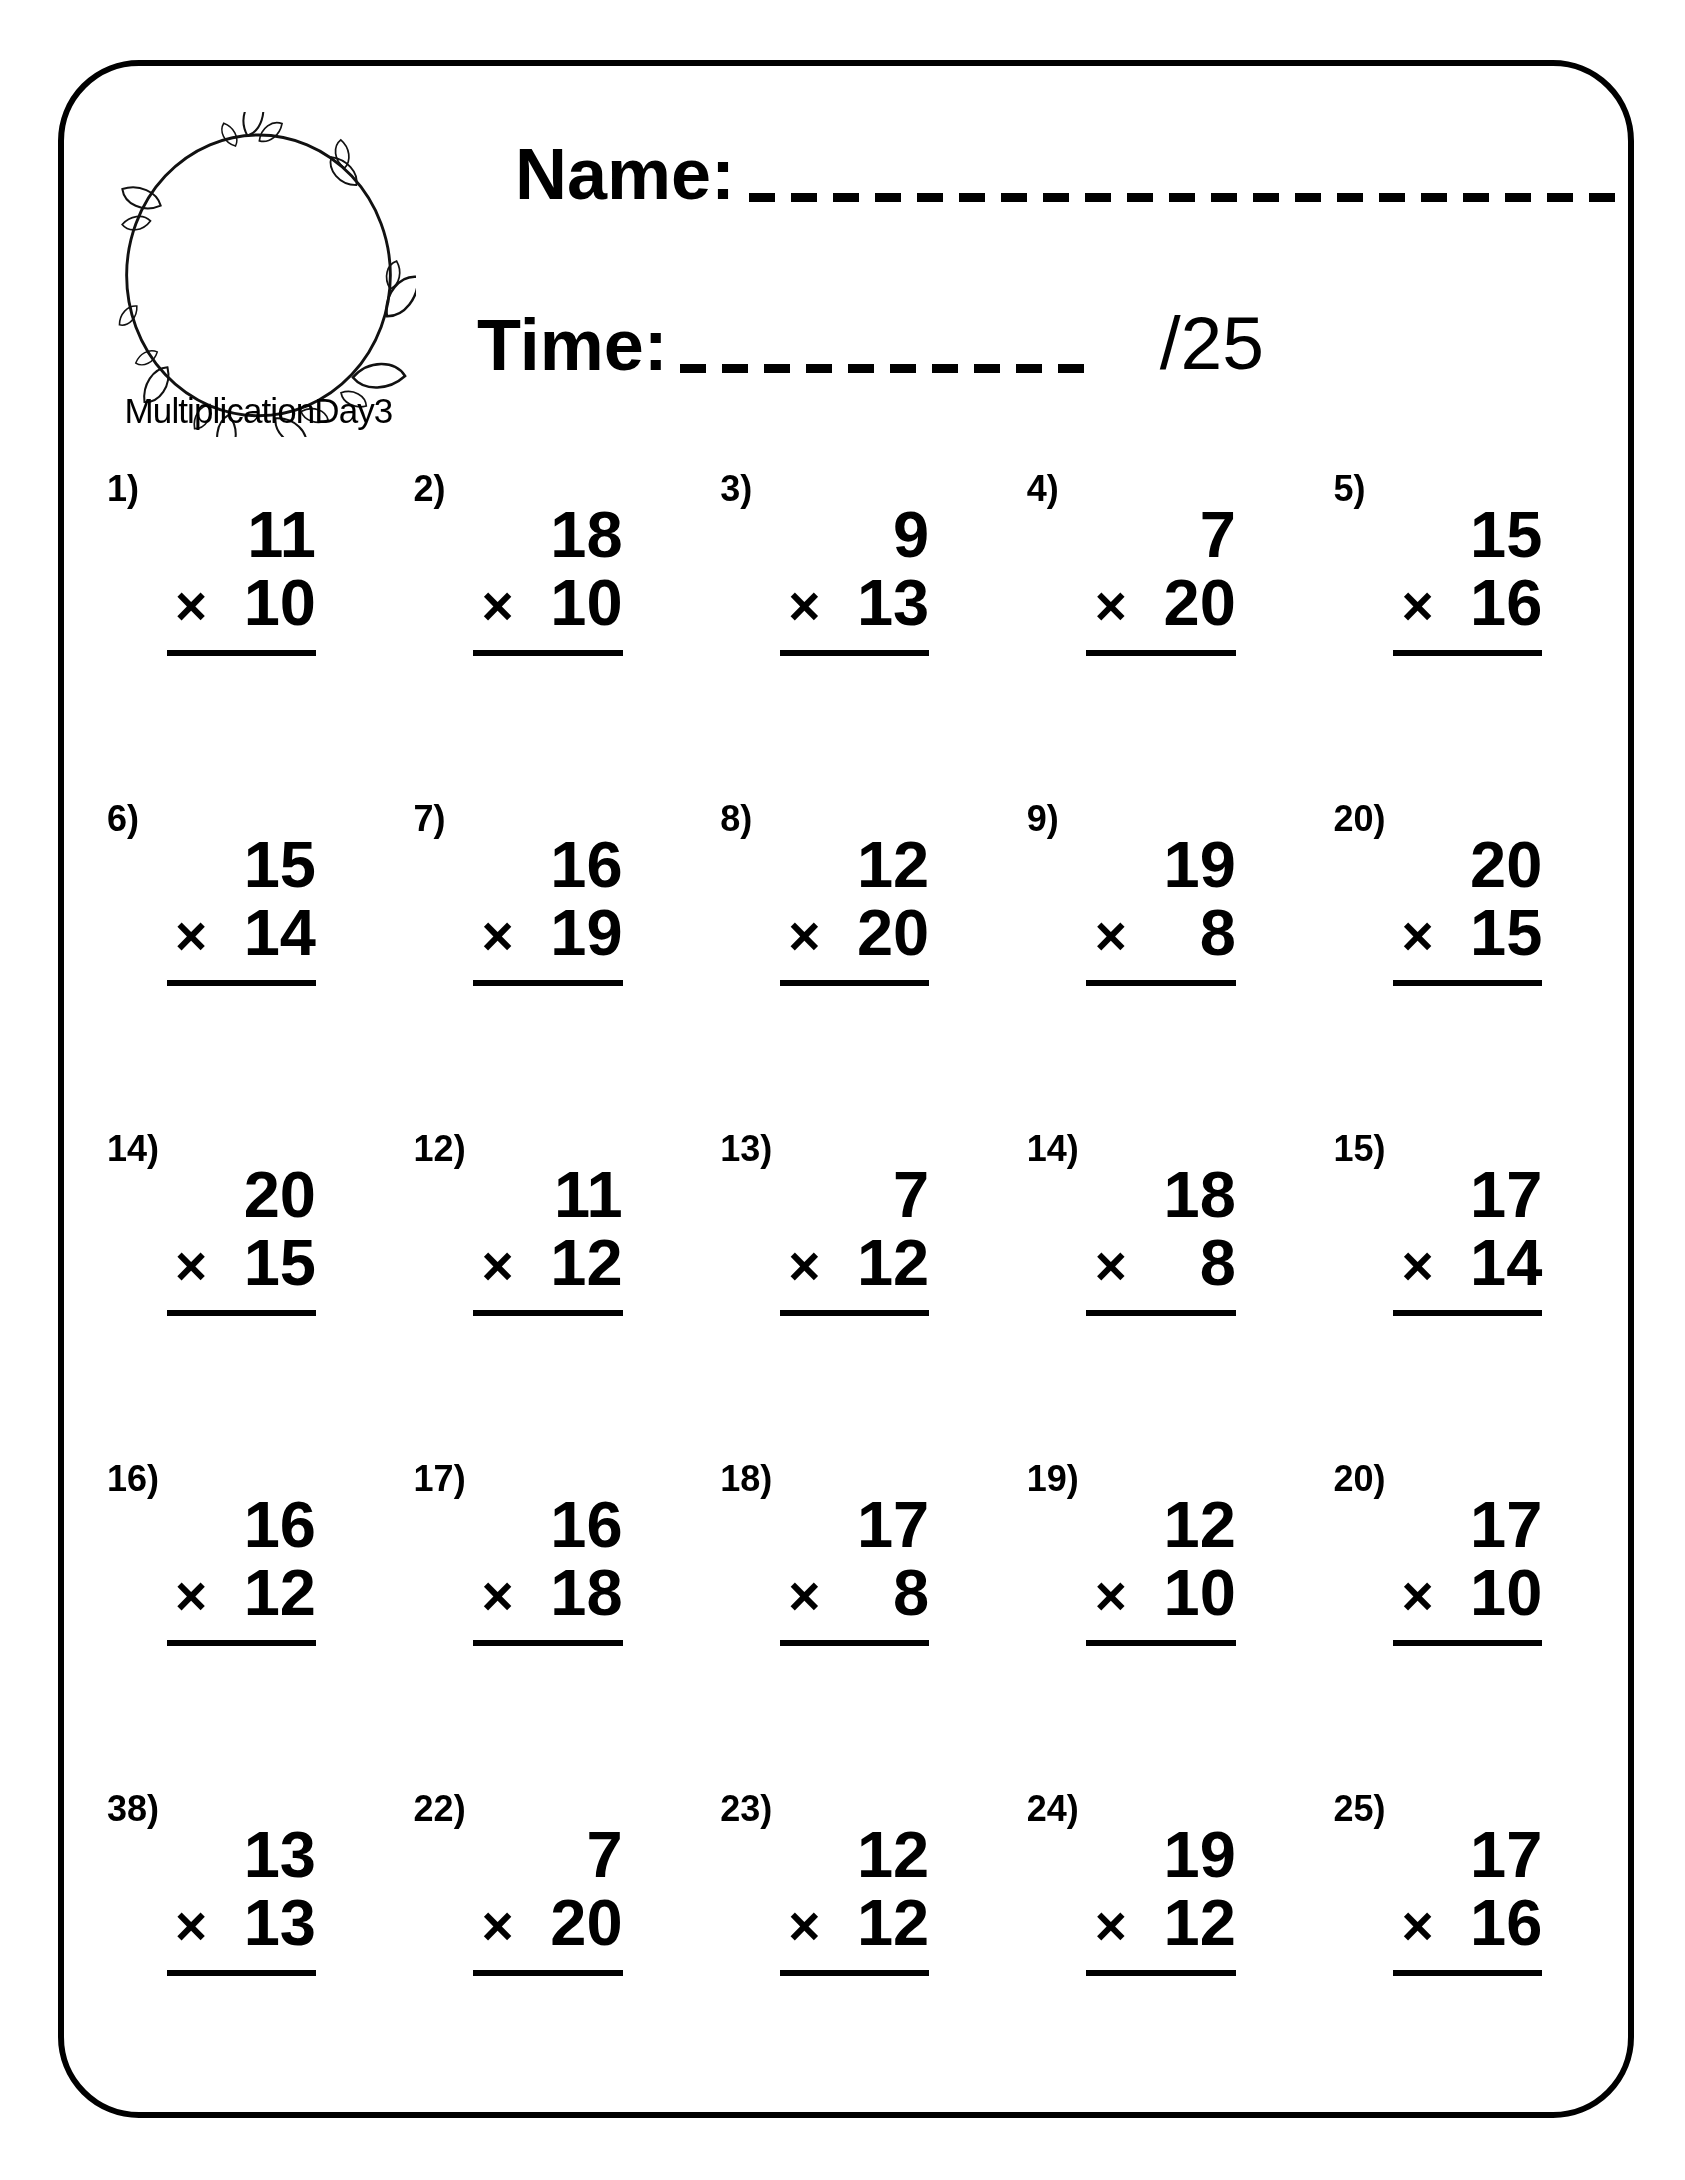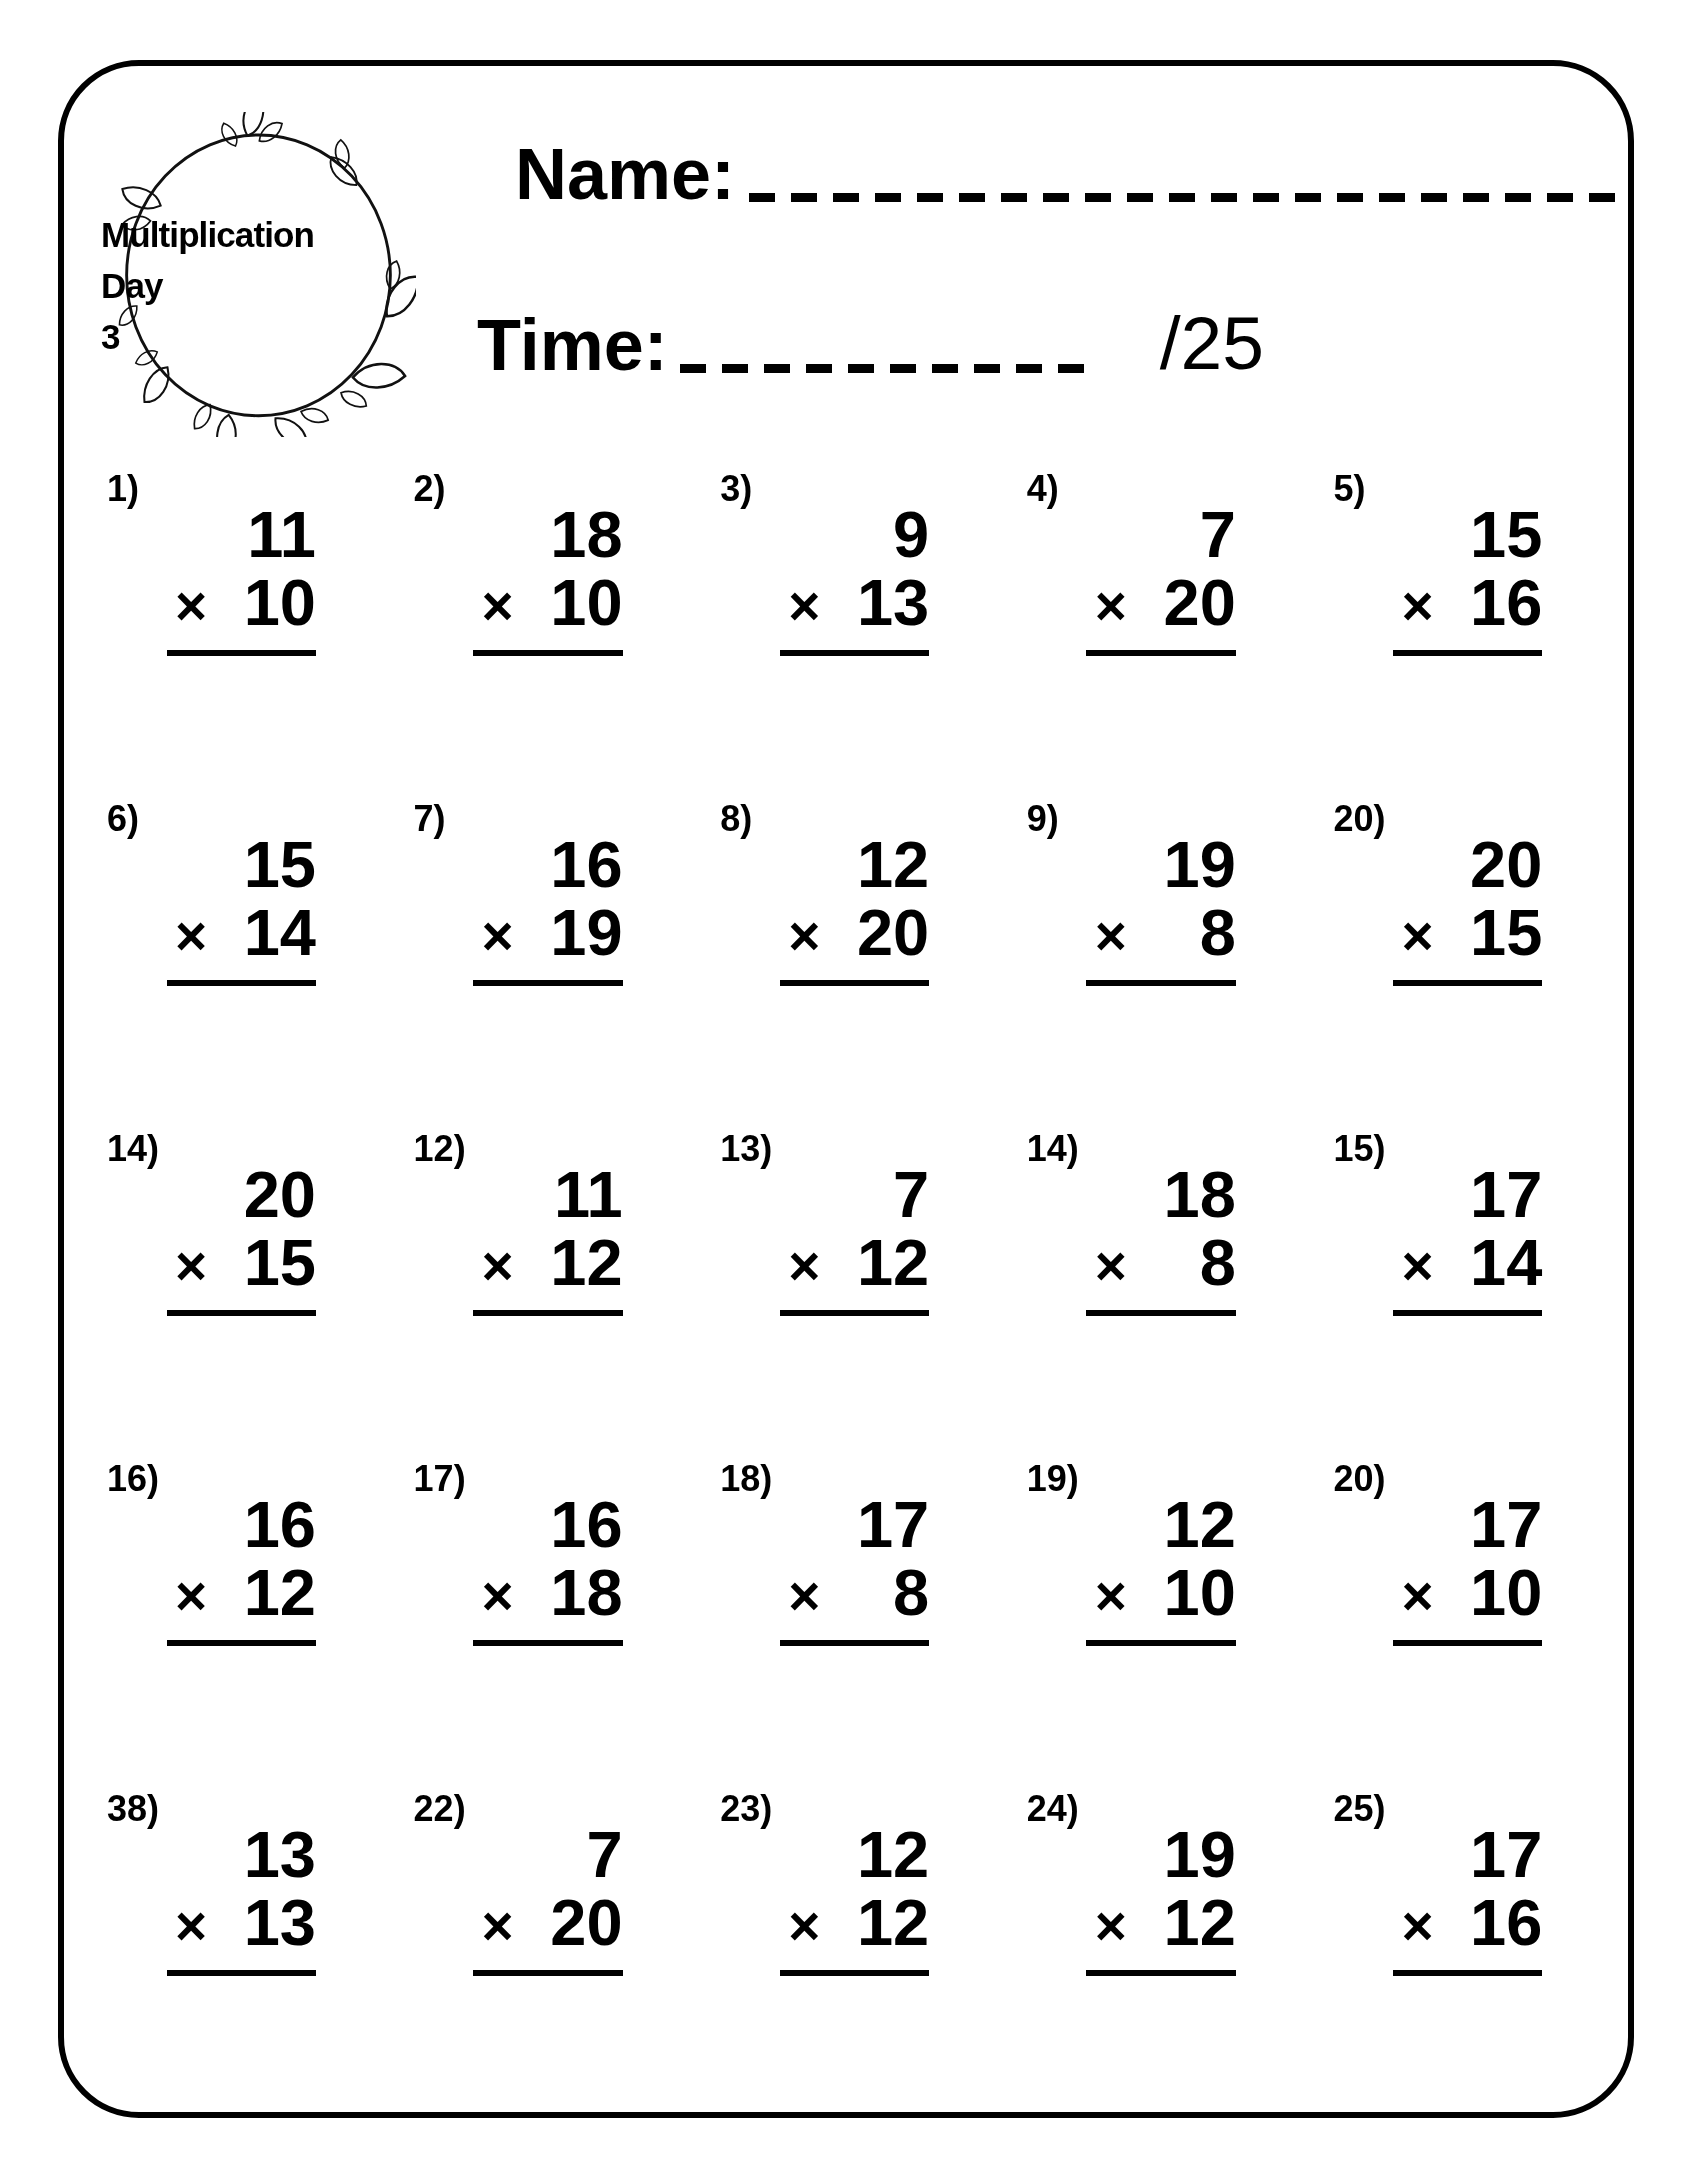--- a/index.html
+++ b/index.html
@@ -8,23 +8,23 @@
     font-family:"Liberation Sans", sans-serif;color:#000;overflow:hidden;
   }
   .frame{
     position:absolute;left:58px;top:60px;width:1564px;height:2046px;
     border:6px solid #000;border-radius:81px;
   }
   
   .logo{position:absolute;left:101px;top:112px;width:315px;height:325px;}
   .logo svg{position:absolute;inset:0;width:100%;height:100%;}
   .logo-text{
-    position:absolute;inset:0;display:flex;flex-direction:column;
-    align-items:flex-start;justify-content:center;padding-top:24px;
-    font-weight:bold;line-height:1.45;letter-spacing:-0.9px;
+    position:absolute;inset:0;display:flex;flex-direction:row;
+    align-items:flex-end;justify-content:center;padding-top:24px;
+    font-weight:normal;line-height:1.45;letter-spacing:-0.9px;
   }
   .logo-line{font-size:35px;white-space:nowrap;}
   
   .name-row{
     position:absolute;left:474px;top:138px;width:1101px;
     display:flex;align-items:flex-end;margin-left:41px;
   }
   .time-row{
     position:absolute;left:477px;top:306px;width:1005px;
     display:flex;align-items:flex-end;

